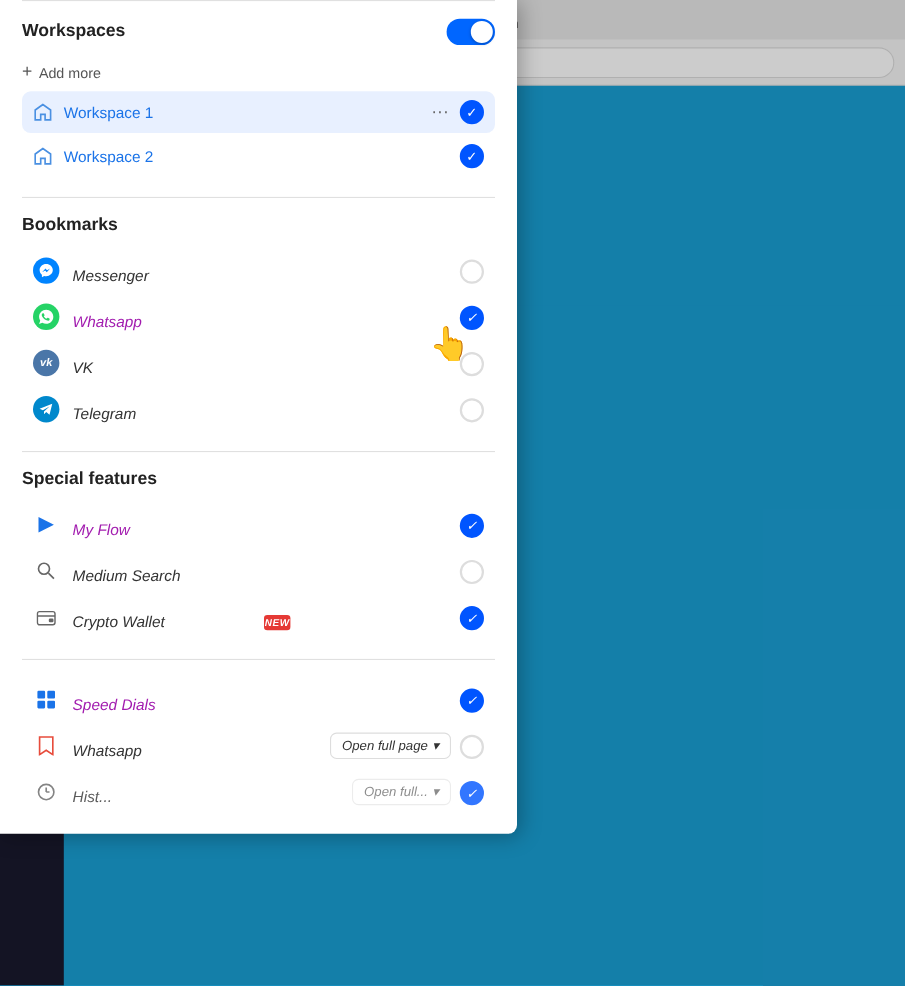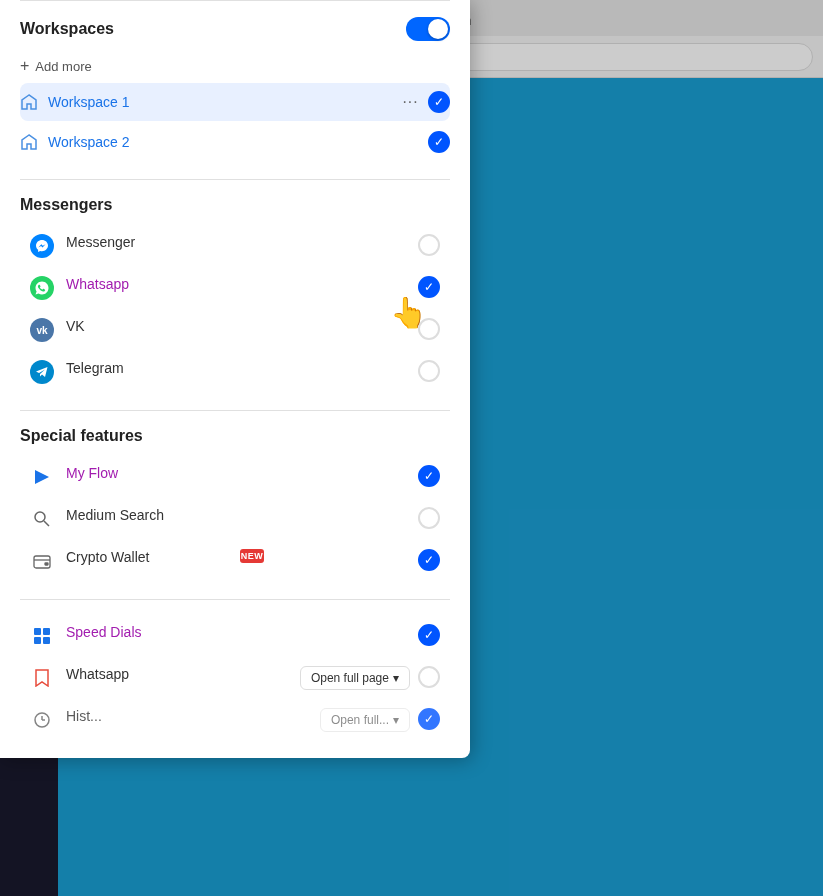--- a/index.html
+++ b/index.html
@@ -337,21 +337,21 @@
       color: #555;
       font-size: 13px;
       cursor: pointer;
       padding: 4px 0;
       margin-bottom: 4px;
     }
 
     .workspace-item {
       display: flex;
       align-items: center;
-      padding: 8px 0;
+      padding: 8px 10px;
       border-radius: 8px;
       margin-bottom: 2px;
       cursor: pointer;
     }
 
     .workspace-item.active-ws {
       background: #e8f0ff;
     }
 
     .workspace-icon {
@@ -401,24 +401,25 @@
       font-size: 12px;
     }
 
     .checkbox-circle.empty {
       background: white;
     }
 
     
     .item-row {
       display: flex;
-      align-items: flex-start;
+      align-items: flex-end;
       padding: 8px 10px;
       border-radius: 8px;
       margin-bottom: 2px;
+      font-style: italic;
     }
 
     .item-icon {
       width: 24px;
       height: 24px;
       border-radius: 50%;
       margin-right: 12px;
       display: flex;
       align-items: center;
       justify-content: center;
@@ -685,21 +686,21 @@
       <div class="workspace-actions">
         <div class="checkbox-circle checked">✓</div>
       </div>
     </div>
   </div>
 
   <div class="panel-divider"></div>
 
   <div class="section">
     <div class="section-header">
-      <span class="section-title">Messengers</span>
+      <span class="section-title">Bookmarks</span>
     </div>
 
     <div class="item-row">
       <div class="item-icon messenger-blue">
         <svg width="14" height="14" viewBox="0 0 14 14" fill="white">
             <path d="M7,1 C3.69,1 1,3.48 1,6.55 C1,8.26 1.82,9.79 3.1,10.80 L3.1,13 L5.14,11.89 C5.74,12.05 6.36,12.14 7,12.14 C10.31,12.14 13,9.62 13,6.55 C13,3.48 10.31,1 7,1 Z M7.52,8.43 L6.09,6.90 L3.31,8.43 L6.34,5.14 L7.77,6.67 L10.55,5.14 L7.52,8.43 Z"></path>
           </svg>
       </div>
       <span class="item-label">Messenger</span>
       <div class="checkbox-circle empty"></div>

